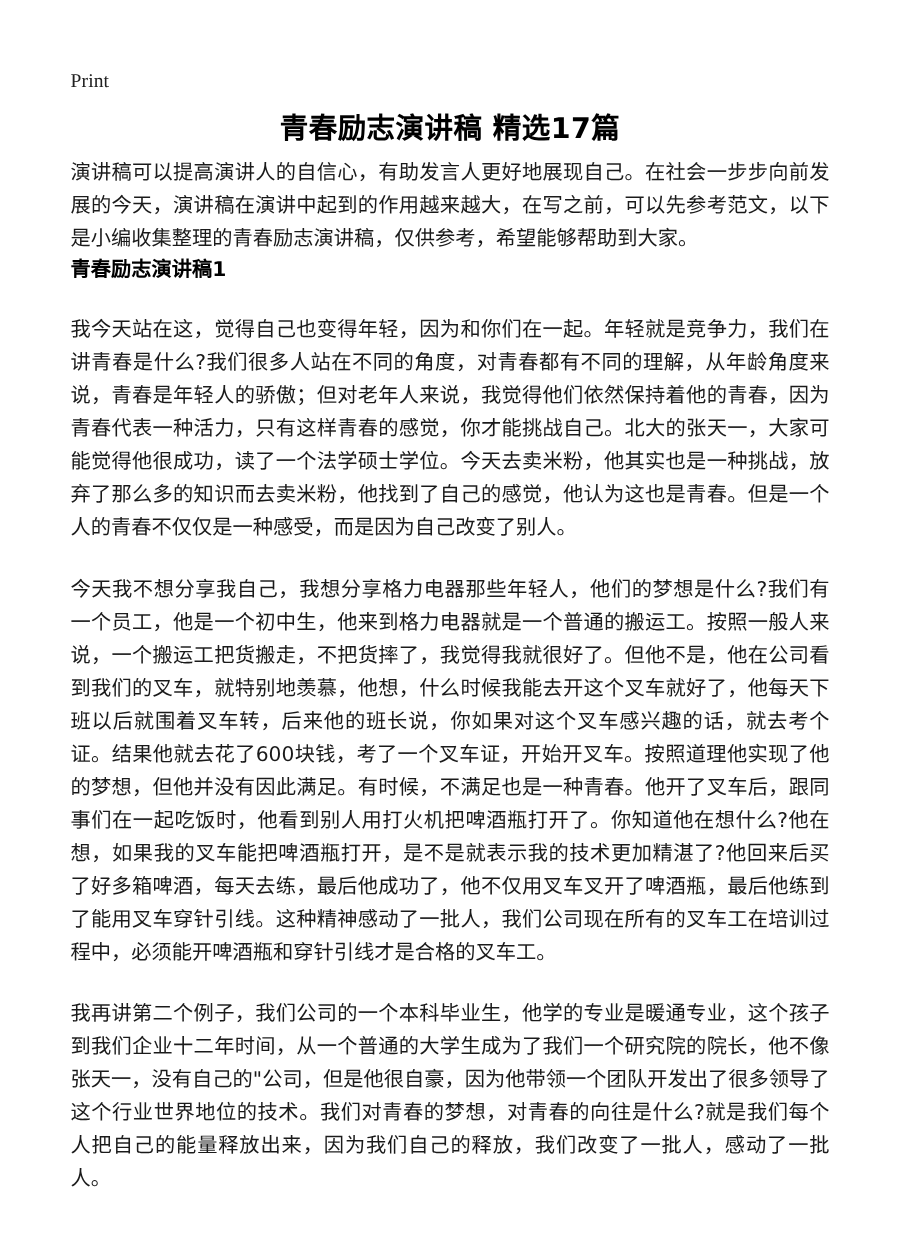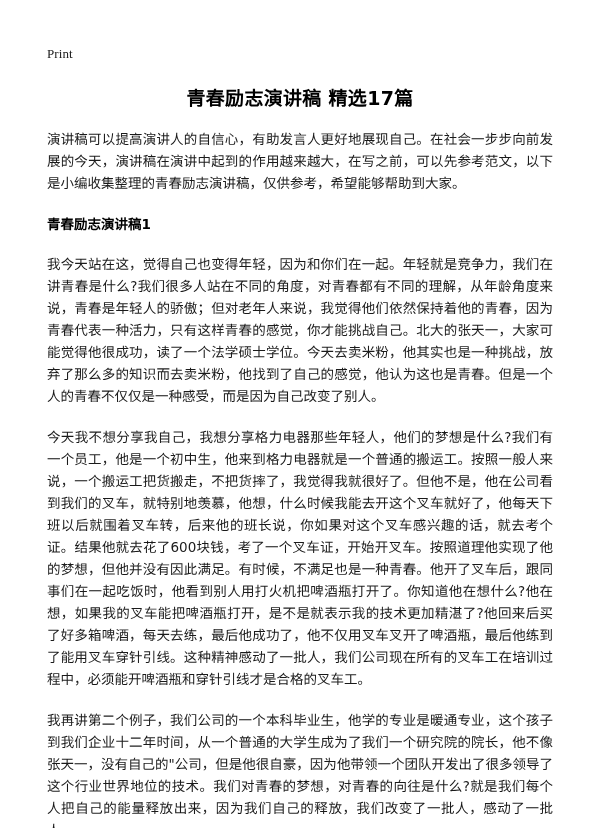--- a/index.html
+++ b/index.html
@@ -44,21 +44,21 @@
 
   
   .article {
     position: absolute;
     top: 68px;
     left: 47px;
     width: 506px;
   }
 
   .doc-title {
-    margin: 16px;
+    margin: 4px;
     padding: 0;
     text-align: center;
     font-size: 19px;
     font-weight: 700;
     line-height: 28px;
     color: #000000;
     letter-spacing: 0.3px;
   }
 
   .subtitle {
@@ -84,21 +84,21 @@
   }
 
   .section-heading {
     margin: 0;
     padding: 0;
     font-size: 13.5px;
     font-weight: 700;
     line-height: 20px;
     color: #000000;
   }
-  .heading-wrap { margin-top: 20px; }
+  .heading-wrap { }
 
   .salutation-wrap { margin-top: 18px; }
   .body-wrap { margin-top: 19px; }
 </style>
 </head>
 <body>
 
 <div class="page">
 
   <div class="print-bar">

